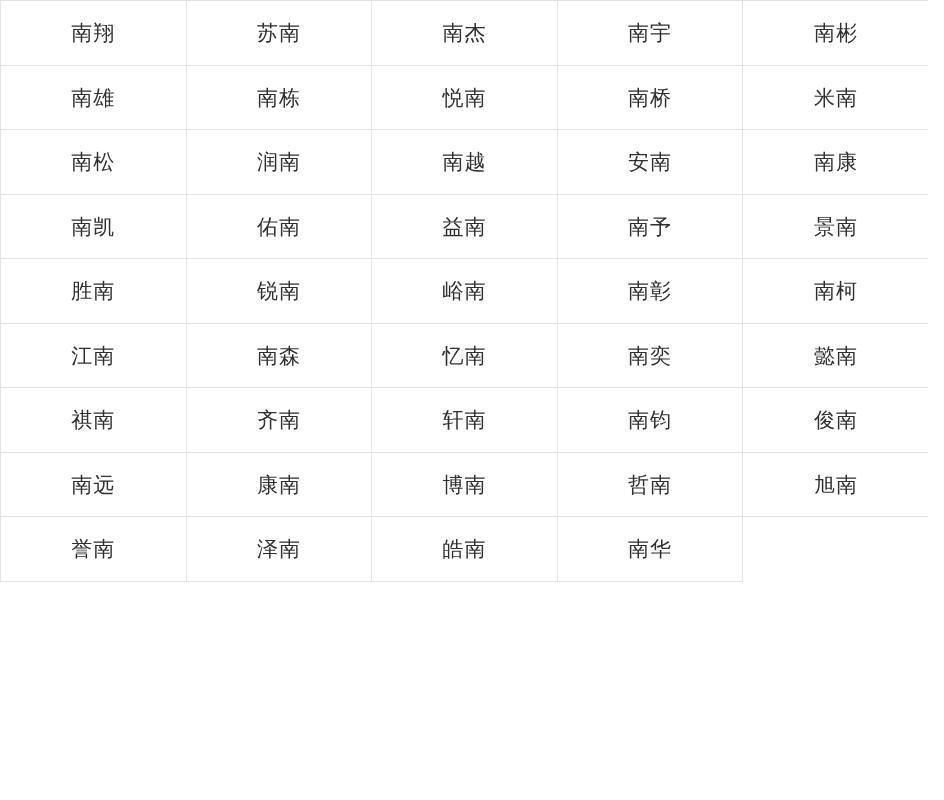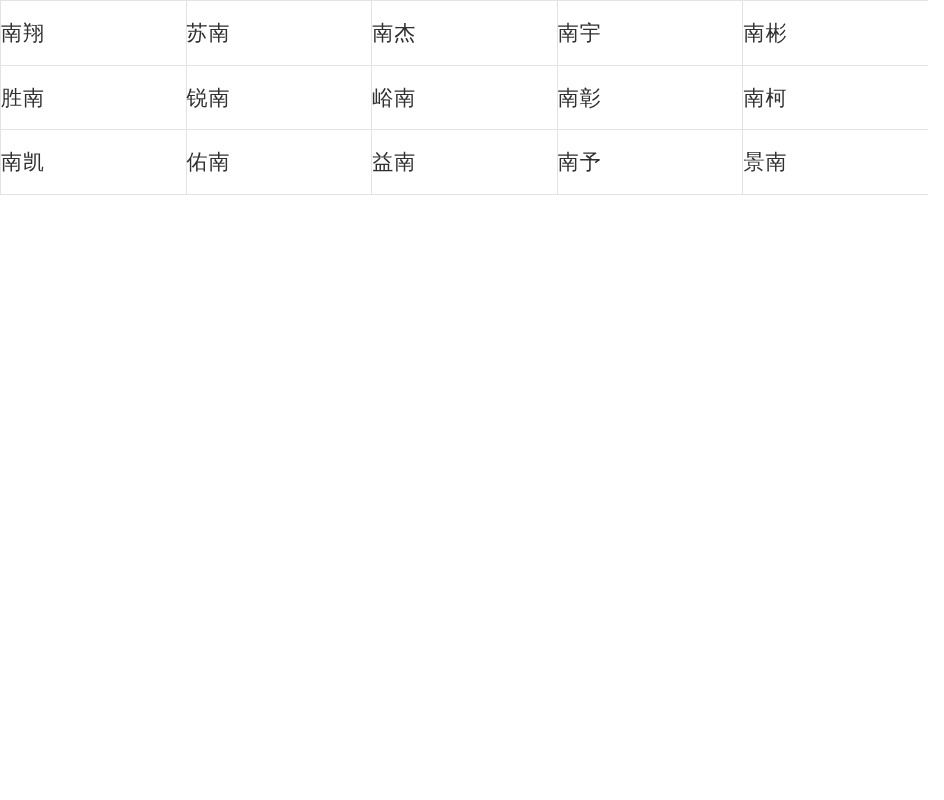--- a/index.html
+++ b/index.html
@@ -24,20 +24,21 @@
     border-collapse: collapse;
     table-layout: fixed;
     width: 928px;
     margin: 0;
   }
   table.name-table col.c {
     width: 185.6px;
   }
   table.name-table td {
     height: 63.5px;
+    text-align: center;
     vertical-align: middle;
     font-size: 21px;
     line-height: 1.2;
     color: #2f2f2f;
     letter-spacing: 1px;
     border-bottom: 1px solid #e3e3e3;
     border-right: 1px solid #e3e3e3;
     padding: 0;
     margin-top: 16px;
   }
@@ -76,28 +77,70 @@
     </colgroup>
     <tbody>
       <tr>
         <td>南翔</td>
         <td>苏南</td>
         <td>南杰</td>
         <td>南宇</td>
         <td>南彬</td>
       </tr>
       <tr>
-        <td>胜南</td>
-        <td>锐南</td>
-        <td>峪南</td>
-        <td>南彰</td>
-        <td>南柯</td>
+        <td>南雄</td>
+        <td>南栋</td>
+        <td>悦南</td>
+        <td>南桥</td>
+        <td>米南</td>
+      </tr>
+      <tr>
+        <td>南松</td>
+        <td>润南</td>
+        <td>南越</td>
+        <td>安南</td>
+        <td>南康</td>
       </tr>
       <tr>
         <td>南凯</td>
         <td>佑南</td>
         <td>益南</td>
         <td>南予</td>
         <td>景南</td>
       </tr>
+      <tr>
+        <td>胜南</td>
+        <td>锐南</td>
+        <td>峪南</td>
+        <td>南彰</td>
+        <td>南柯</td>
+      </tr>
+      <tr>
+        <td>江南</td>
+        <td>南森</td>
+        <td>忆南</td>
+        <td>南奕</td>
+        <td>懿南</td>
+      </tr>
+      <tr>
+        <td>祺南</td>
+        <td>齐南</td>
+        <td>轩南</td>
+        <td>南钧</td>
+        <td>俊南</td>
+      </tr>
+      <tr>
+        <td>南远</td>
+        <td>康南</td>
+        <td>博南</td>
+        <td>哲南</td>
+        <td>旭南</td>
+      </tr>
+      <tr>
+        <td>誉南</td>
+        <td>泽南</td>
+        <td>皓南</td>
+        <td>南华</td>
+        <td class="empty"></td>
+      </tr>
     </tbody>
   </table>
 </div>
 
 </body></html>

